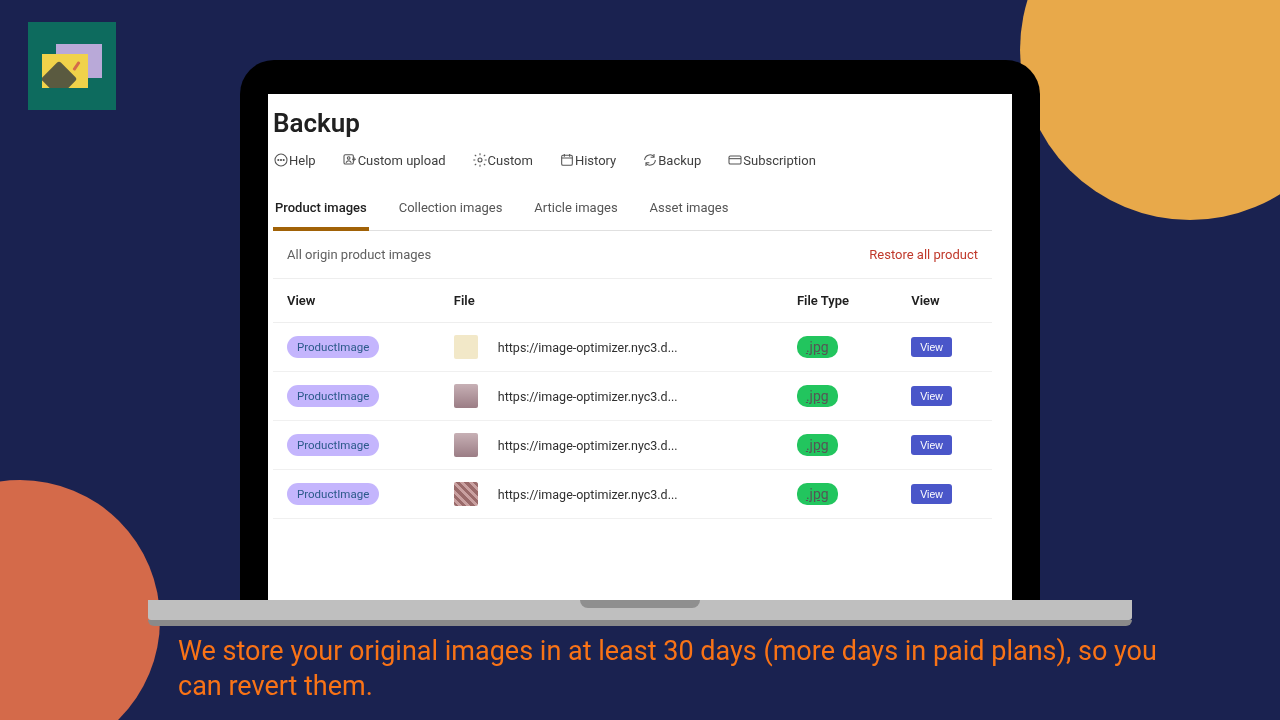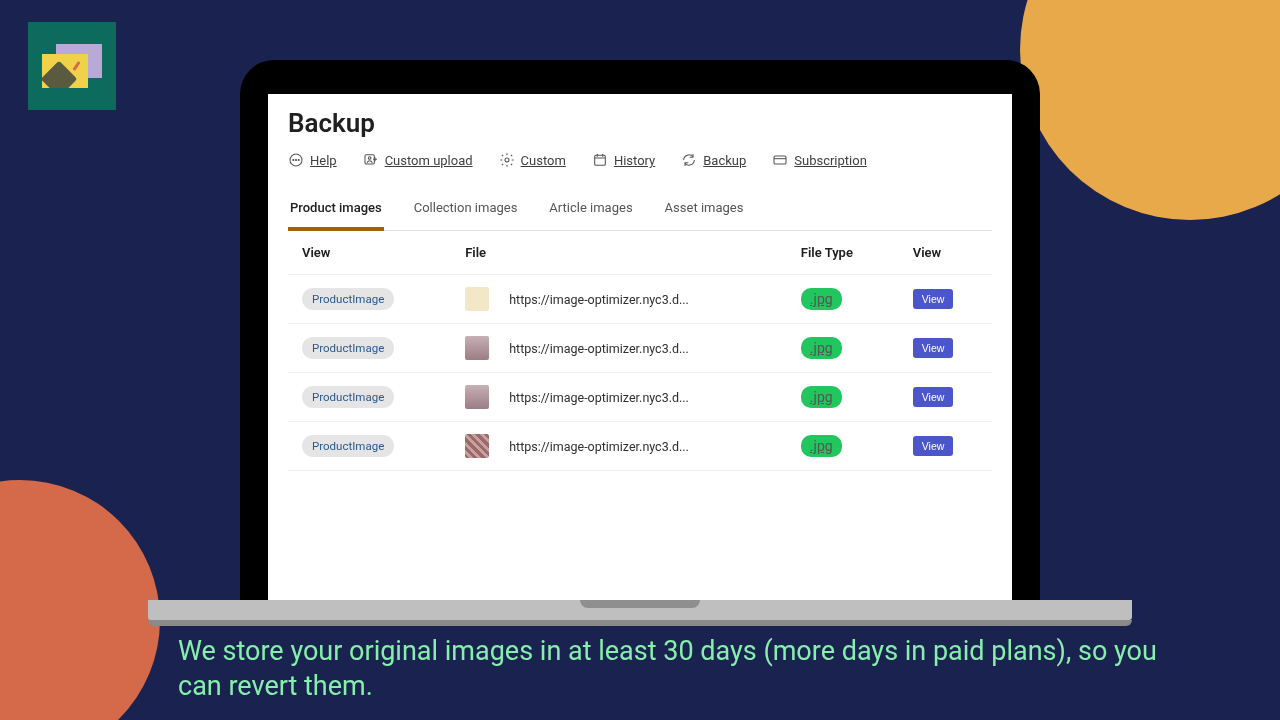--- a/index.html
+++ b/index.html
@@ -20,50 +20,50 @@
 
   
   .laptop { position: absolute; top: 60px; left: 240px; width: 800px; }
   .bezel { background:#000; border-radius: 34px 34px 0 0; padding: 34px 28px 0 28px; height: 540px; }
   .screen { background:#fff; height: 100%; overflow:hidden; }
   .base { background:#bfbfbf; height: 20px; width: 984px; margin-left:-92px; border-radius: 0 0 3px 3px; position:relative; }
   .base::before { content:""; position:absolute; top:0; left:50%; transform:translateX(-50%); width:120px; height:8px; background:#8f8f8f; border-radius:0 0 10px 10px; }
   .base::after { content:""; position:absolute; bottom:-6px; left:0; right:0; height:6px; background:#8a8a8a; border-radius:0 0 6px 6px; }
 
   
-  .app { padding: 14px 20px 0 20px; color:#202020; font-size:13px; }
+  .app { padding: 14px 20px 0 5px; color:#202020; font-size:13px; }
   .page-title { font-size:26px; font-weight:600; margin-bottom:14px; }
   .toolbar { display:flex; gap:26px; align-items:center; color:#404040; margin-bottom:26px; }
-  .tool { display:flex; align-items:flex-end; gap:6px; cursor:pointer;text-decoration:underline; }
+  .tool { display:flex; align-items:flex-end; cursor:pointer; }
   .tool svg { width:16px; height:16px; stroke:#555; fill:none; stroke-width:1.6; }
 
   .tabs { display:flex; gap:28px; border-bottom:1px solid #e0e0e0; font-size:13px; color:#555; }
   .tab { padding:6px 2px 12px 2px; cursor:pointer; }
   .tab.active { color:#202020; font-weight:500; border-bottom:4px solid #a16207; margin-bottom:-1px; }
 
   .panel-head { display:flex; justify-content:space-between; align-items:center; padding:16px 14px; font-size:13px; color:#606060; border-bottom:1px solid #eee; }
   .restore-link { color:#c0392b; cursor:pointer; }
 
   .thead { display:flex; padding:14px 14px; font-weight:600; font-size:13px; color:#202020; border-bottom:1px solid #eee; }
   .col-type { width:175px; }
   .col-file { width:360px; display:flex; align-items:center; gap:20px; }
   .col-ft { width:120px; }
   .col-view { width:70px; text-align:left; }
 
   .trow { display:flex; align-items:center; padding:12px 14px; border-bottom:1px solid #f0f0f0; font-size:12.5px; color:#303030; }
-  .badge { display:inline-block; background:#e5e5e5; color:#2b5a8a; padding:4px 10px; border-radius:12px; font-size:11.5px; }
+  .badge { display:inline-block; background:#c4b5fd; color:#2b5a8a; padding:4px 10px; border-radius:12px; font-size:11.5px; }
   .thumb { width:24px; height:24px; background:#ddd; border-radius:2px; flex:none; display:flex; align-items:center; justify-content:center; }
   .thumb.shirt { background:linear-gradient(#c7b0b5,#9b7d85); }
   .thumb.cream { background:#f2e8c8; }
   .thumb.check { background:repeating-linear-gradient(45deg,#9a6a6a 0 3px,#c9a0a0 3px 6px); }
   .ft-pill { display:inline-block; background:#22c55e; color:#555; padding:3px 9px; border-radius:10px; font-size:14px;text-decoration:underline; }
   .view-btn { background:#4a56c9; color:#fff; border:none; padding:4px 9px; font-size:10.5px; border-radius:3px; cursor:pointer; }
 
   
-  .caption { position:absolute; left:178px; right:120px; top:634px; color:#86efac; font-size:27px; line-height:1.3; font-weight:400; }
+  .caption { position:absolute; left:178px; right:120px; top:634px; color:#f97316; font-size:27px; line-height:1.3; font-weight:400; }
 </style>
 </head>
 <body>
 
 <div class="blob-yellow"></div>
 <div class="blob-orange"></div>
 
 <div class="logo-box">
   <div class="inner">
     <div class="back"></div>
@@ -126,20 +126,24 @@
           </div>
         </div>
 
         <div class="tabs">
           <div class="tab active">Product images</div>
           <div class="tab">Collection images</div>
           <div class="tab">Article images</div>
           <div class="tab">Asset images</div>
         </div>
 
+        <div class="panel-head">
+          <span>All origin product images</span>
+          <span class="restore-link">Restore all product</span>
+        </div>
 
         <div class="thead">
           <div class="col-type">View</div>
           <div class="col-file">File</div>
           <div class="col-ft">File Type</div>
           <div class="col-view">View</div>
         </div>
 
         <div class="trow">
           <div class="col-type"><span class="badge">ProductImage</span></div>

